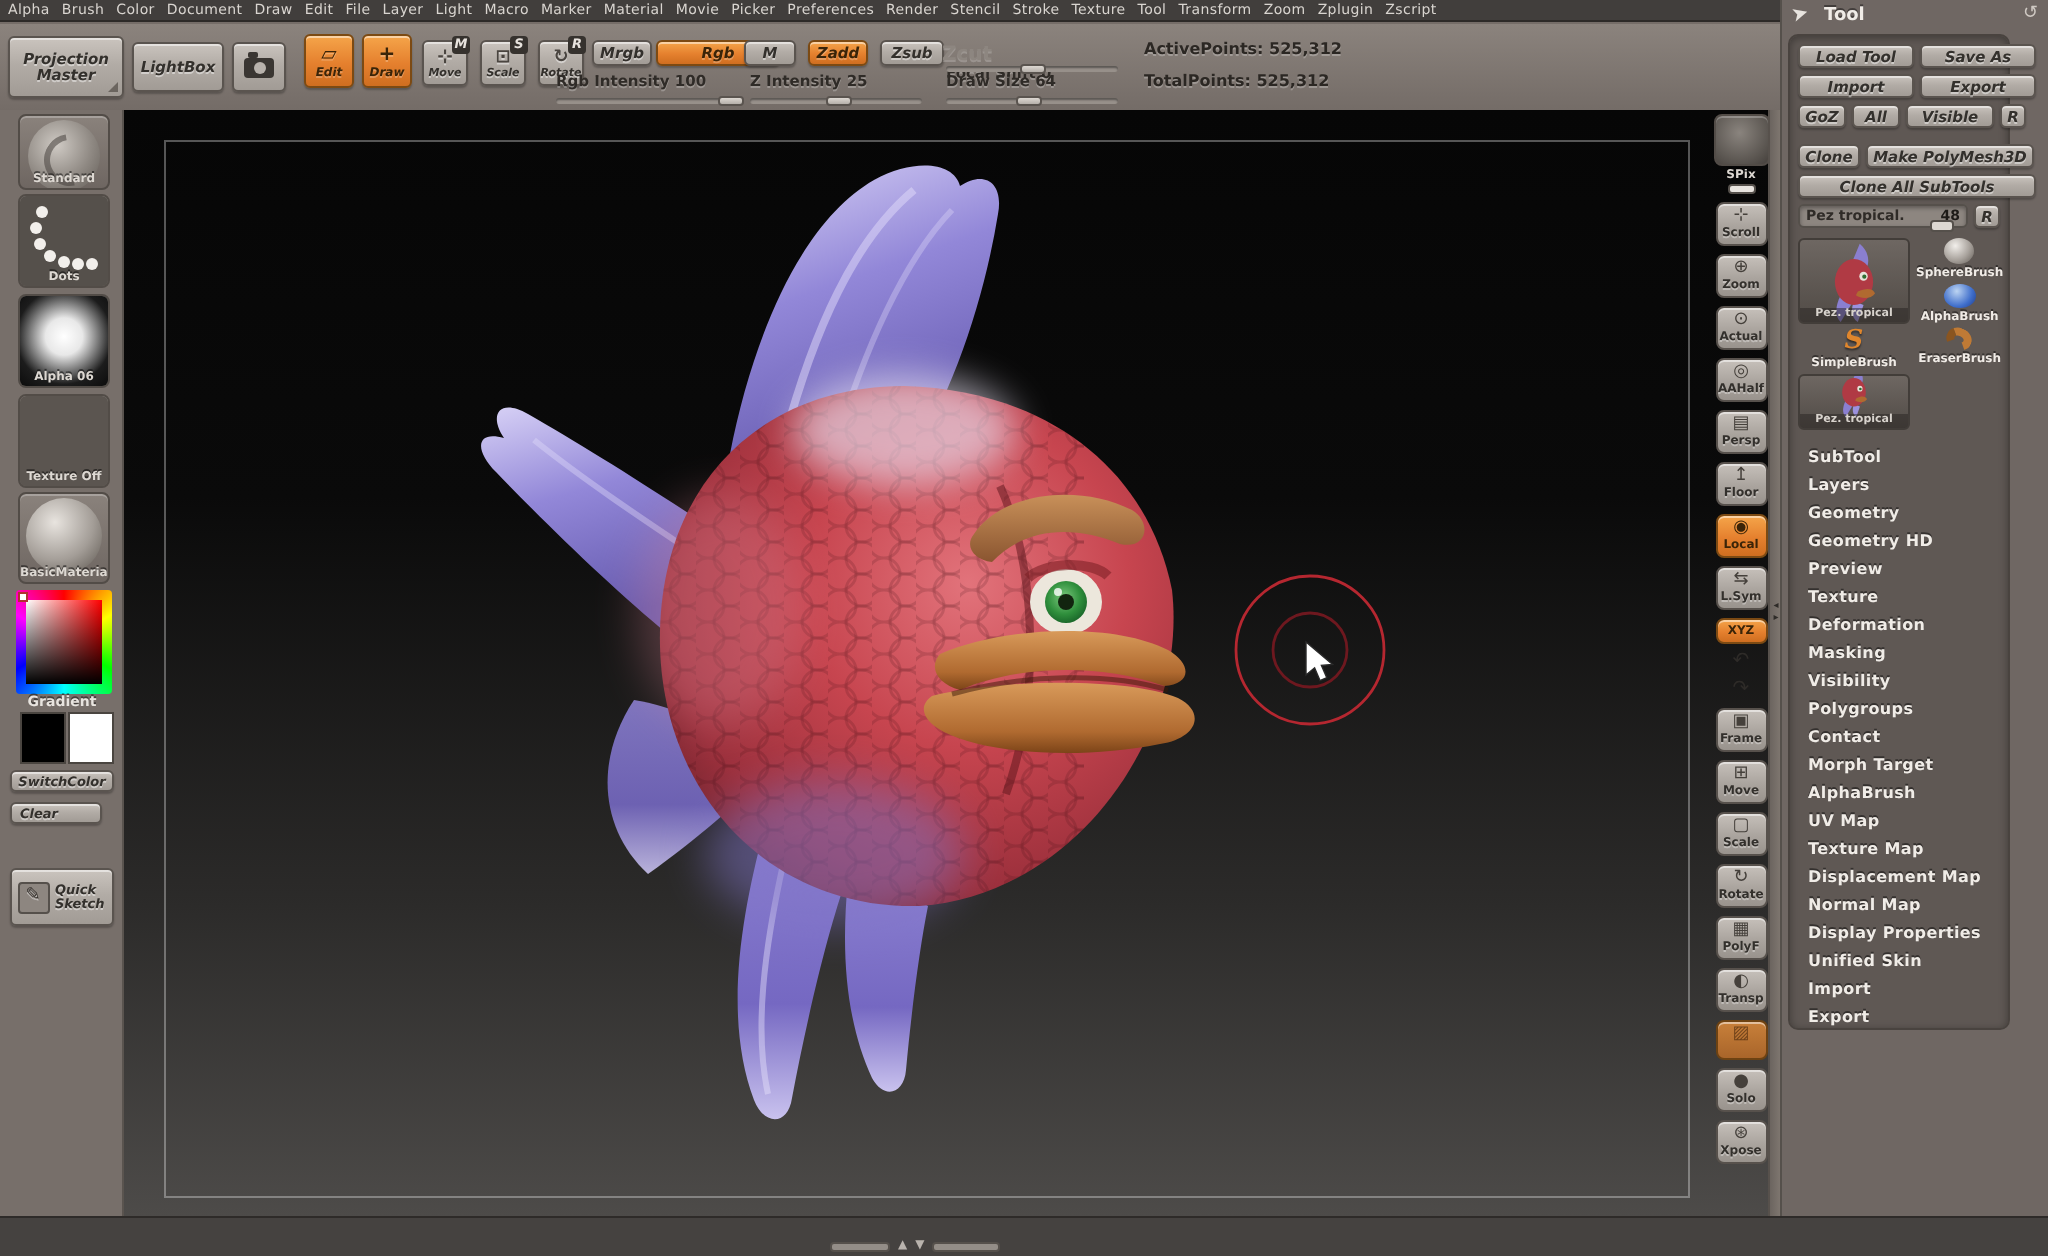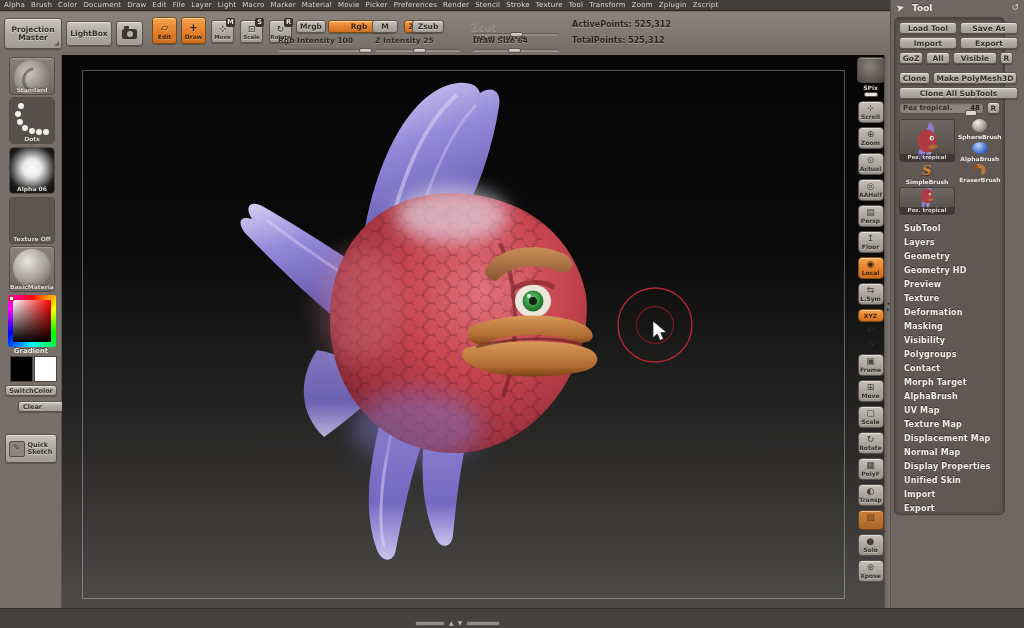--- a/index.html
+++ b/index.html
@@ -10,21 +10,21 @@
   #menubar{position:absolute;left:0;top:0;width:1024px;height:11px;background:#413e3c;
     border-bottom:1px solid #2d2a28;display:flex;align-items:center;gap:6px;padding:0 4px;box-sizing:border-box;}
   .menu-item{font-size:7px;color:#d9d5d0;white-space:nowrap;letter-spacing:.2px;cursor:default;}
 
   
   #topbar{position:absolute;left:0;top:12px;width:1024px;height:43px;
     background:linear-gradient(180deg,#8b837d,#746c67);border-bottom:1px solid #514c48;}
   .btn{background:linear-gradient(180deg,#cac4be,#b2aca6 45%,#a19b95);border:1px solid #5a544f;border-radius:3px;
     color:#33302c;font-weight:bold;text-shadow:0 1px 0 rgba(255,255,255,.45);
     box-shadow:inset 0 1px 0 rgba(255,255,255,.5),0 1px 1px rgba(0,0,0,.25);
-    display:flex;align-items:center;justify-content:center;box-sizing:border-box;cursor:pointer;}
+    display:flex;align-items:center;justify-content:center;box-sizing:border-box;cursor:pointer;font-style:italic;}
   .btn.orange{background:linear-gradient(180deg,#f5a54a,#e5802e 55%,#cf6e20);border-color:#7c4a13;color:#3a2408;
     text-shadow:0 1px 0 rgba(255,255,255,.25);}
   #pm-btn{position:absolute;left:4px;top:6px;width:58px;height:31px;font-size:7.5px;line-height:8px;
     text-align:center;flex-direction:column;}
   #pm-btn::after{content:"";position:absolute;right:2px;bottom:2px;border-left:5px solid transparent;
     border-bottom:5px solid #6b655f;}
   #lightbox-btn{position:absolute;left:66px;top:9px;width:46px;height:25px;font-size:7.5px;}
   #camera-btn{position:absolute;left:116px;top:9px;width:27px;height:25px;}
   .camera-shape{width:15px;height:10px;background:#3a3632;border-radius:2px;position:relative;}
   .camera-shape::before{content:"";position:absolute;left:4.5px;top:2px;width:6px;height:6px;border-radius:50%;
@@ -69,21 +69,21 @@
   #color-picker .inner{position:absolute;left:5px;top:5px;right:5px;bottom:5px;
     background:linear-gradient(to bottom,rgba(0,0,0,0),#000),linear-gradient(to right,#fff,#f00);}
   #color-picker .marker{position:absolute;left:1px;top:1px;width:5px;height:5px;background:#fff;
     border:1px solid #b03030;box-sizing:border-box;}
   #gradient-label{position:absolute;left:0;top:292px;width:62px;text-align:center;font-size:7px;font-weight:bold;
     color:#e8e4df;text-shadow:0 -1px 0 rgba(0,0,0,.45);}
   .swatch{position:absolute;top:301px;width:23px;height:26px;border:1px solid #4a4540;box-sizing:border-box;cursor:pointer;}
   #swatch-main{left:10px;background:#000;}
   #swatch-sec{left:34px;background:#fff;}
   #switchcolor-btn{position:absolute;left:5px;top:330px;width:52px;height:11px;font-size:6.5px;}
-  #clear-btn{position:absolute;left:18px;top:346px;width:46px;height:11px;font-size:6.5px;justify-content:flex-start;padding-left:4px;}
+  #clear-btn{position:absolute;left:5px;top:346px;width:46px;height:11px;font-size:6.5px;justify-content:flex-start;padding-left:4px;}
   #quicksketch-btn{position:absolute;left:5px;top:379px;width:52px;height:29px;font-size:6.5px;line-height:7px;gap:3px;}
   #quicksketch-btn .qs-icon{width:14px;height:14px;background:#8d8680;border:1px solid #55504b;border-radius:2px;
     font-size:9px;line-height:13px;text-align:center;color:#35302c;}
 
   
   #canvas{position:absolute;left:62px;top:55px;width:826px;height:553px;overflow:hidden;
     background:linear-gradient(180deg,#060606 0%,#0a0a0a 35%,#2c2b2a 72%,#4d4b49 100%);}
   #doc-frame{position:absolute;left:20px;top:15px;width:761px;height:527px;border:1px solid rgba(255,255,255,.32);}
   #fish-svg{position:absolute;left:0;top:0;}
 
@@ -248,21 +248,21 @@
     <div class="btn mini-tool" style="left:269px">
       <span class="mt-icon">↻</span>
       <span>Rotate</span>
       <span class="badge">R</span>
     </div>
 
     <div class="btn flat-btn" style="left:296px;width:30px">Mrgb</div>
     <div class="btn orange flat-btn" style="left:328px;width:62px">Rgb</div>
     <div class="btn flat-btn" style="left:372px;width:26px">M</div>
     <div class="btn orange flat-btn" style="left:404px;width:30px">Zadd</div>
-    <div class="btn flat-btn" style="left:412px;width:32px">Zsub</div>
+    <div class="btn flat-btn" style="left:440px;width:32px">Zsub</div>
     <span class="dis-label" style="left:471px">Zcut</span>
 
     <span class="slider-label" style="left:473px;top:20px">
       <span>Focal Shift</span>
       <span>0</span>
     </span>
     <div class="slider-track" style="left:473px;top:21px;width:86px"></div>
     <div class="slider-handle" style="left:510px;top:20px"></div>
 
     <span class="slider-label" style="left:278px;top:24px">

